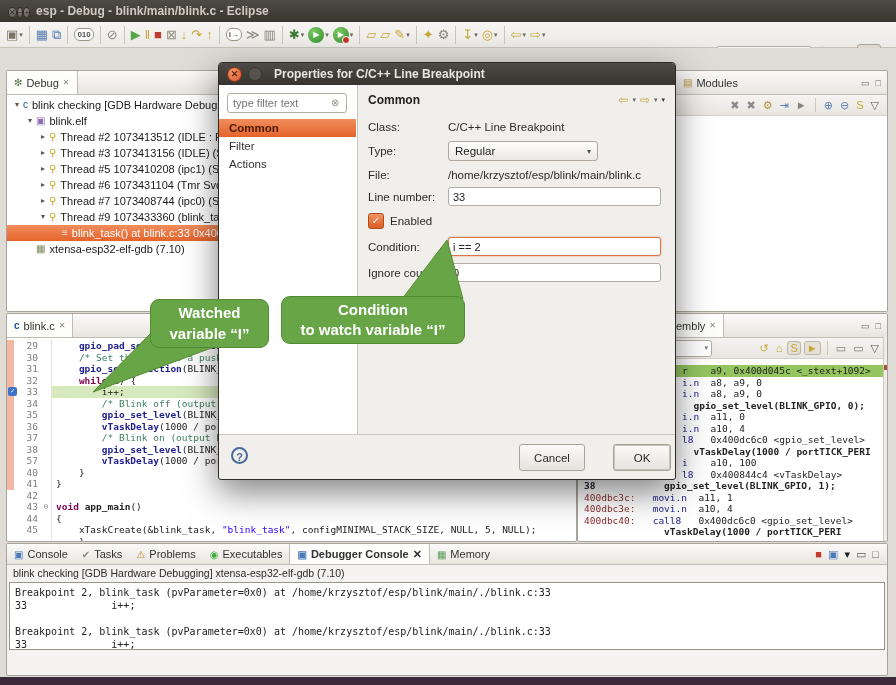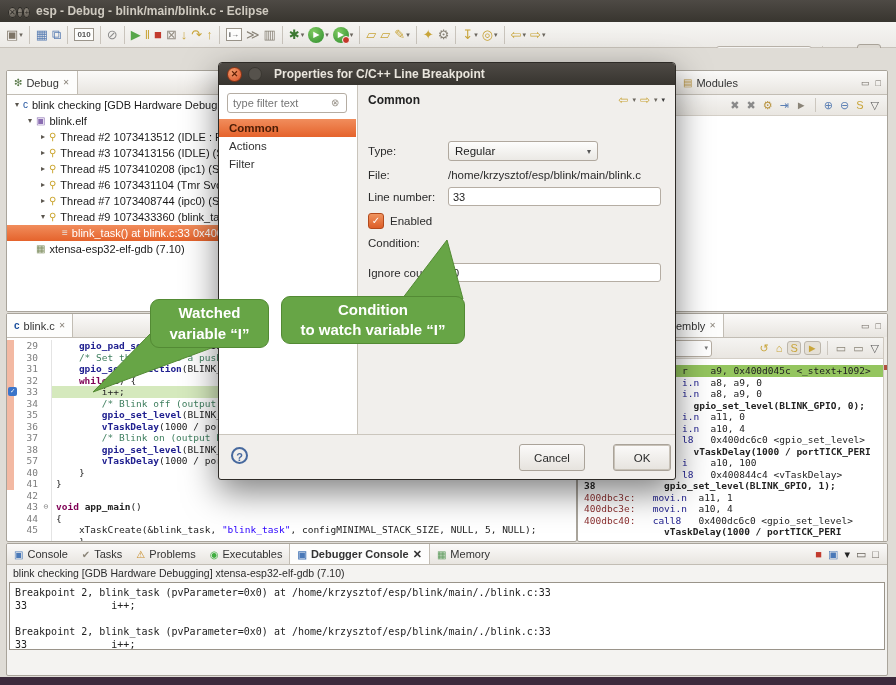--- a/index.html
+++ b/index.html
@@ -11,21 +11,21 @@
   .wctl{width:12px;height:12px;border-radius:50%;background:radial-gradient(circle at 35% 30%,#8b857b,#5d5850);
     border:1px solid #2c2a26;color:#2e2b27;font-size:8px;line-height:11px;text-align:center;}
   #wtitle{color:#cfcac0;font-weight:bold;font-size:12px;margin-left:0;white-space:nowrap;}
   
   #toolbar{position:absolute;left:0;top:22px;width:896px;height:26px;background:linear-gradient(#f6f5f3,#eceae6);
     border-bottom:1px solid #c6c1b9;display:flex;align-items:center;padding:0 4px;box-sizing:border-box;}
   .tbsep{width:1px;height:18px;background:#c9c4bc;margin:0 4px;}
   .tbi{display:inline-flex;align-items:center;height:20px;padding:0 2px;border-radius:3px;cursor:default;}
   .tbi .g{font-size:13px;line-height:18px;}
   .tbi .dd{font-size:7px;color:#6b665e;margin-left:1px;}
-  .tbi-text{font-size:8px;font-weight:bold;border:1px solid #9a948a;border-radius:0;padding:1px 2px;color:#555;background:#fdfdfc;}
+  .tbi-text{font-size:8px;font-weight:bold;border:1px solid #9a948a;border-radius:6px;padding:1px 2px;color:#555;background:#fdfdfc;}
   .tbi-circle{width:16px;height:16px;border-radius:50%;background:radial-gradient(circle at 35% 30%,#7ec961,#2e8f2e);
     color:#fff;font-size:8px;display:inline-flex;align-items:center;justify-content:center;position:relative;}
   .reddot{position:absolute;right:-1px;bottom:-1px;width:6px;height:6px;border-radius:50%;background:#c6372a;border:1px solid #fff;}
   #quick-access{position:absolute;left:716px;top:46px;width:94px;height:19px;border:1px solid #b7b1a8;border-radius:3px;
     background:#f4f3f1;color:#5f5a52;font-size:11px;display:flex;align-items:center;justify-content:center;}
   #persp{position:absolute;left:822px;top:44px;display:flex;gap:4px;align-items:center;}
   .persp-btn{width:22px;height:22px;display:flex;align-items:center;justify-content:center;border-radius:3px;font-size:13px;}
   .persp-btn.active{background:#dcd8d1;border:1px solid #a9a399;}
   #persp-sep{width:1px;height:20px;background:#c9c4bc;margin-right:4px;}
   
@@ -467,34 +467,38 @@
     <div id="dlg-title">
       <span class="dctl-close">✕</span>
       <span class="dctl-dim"></span>
       <span class="dtext">Properties for C/C++ Line Breakpoint</span>
     </div>
     <div id="dlg-side">
       <input id="dlg-filter" placeholder="type filter text" style="">
       <span id="dlg-filter-clear">⊗</span>
       <div class="dlg-list" id="dlg-list">
           <div class="dlg-li selected">Common</div>
+          <div class="dlg-li">Filter</div>
           <div class="dlg-li">Actions</div>
-          <div class="dlg-li">Filter</div>
         </div>
     </div>
     <div id="dlg-main">
       <div id="dlg-head">Common</div>
       <div id="dlg-nav">
           <span style="color: rgb(201, 165, 60);">⇦</span>
           <span class="dd" style="color: rgb(107, 102, 94);">▾</span>
           <span style="color: rgb(201, 165, 60);">⇨</span>
           <span class="dd" style="color: rgb(107, 102, 94);">▾</span>
           <span class="dd" style="color: rgb(58, 58, 58);">▾</span>
         </div>
 
+      <div class="frow" style="top:36px;">
+        <span class="flabel">Class:</span>
+        <span class="fval">C/C++ Line Breakpoint</span>
+      </div>
       <div class="frow" style="top:56px;">
         <span class="flabel">Type:</span>
         <div class="fcombo">
           <span>Regular</span>
           <span class="dd">▾</span>
         </div>
       </div>
       <div class="frow" style="top:84px;">
         <span class="flabel">File:</span>
         <span class="fval">/home/krzysztof/esp/blink/main/blink.c</span>
@@ -502,20 +506,21 @@
       <div class="frow" style="top:102px;">
         <span class="flabel">Line number:</span>
         <input class="finput" value="33" style="">
       </div>
       <div class="frow" style="top:128px;">
         <span id="chk">✓</span>
         <span class="fval">Enabled</span>
       </div>
       <div class="frow" style="top:152px;">
         <span class="flabel">Condition:</span>
+        <input class="finput focused" value="i == 2" style="">
       </div>
       <div class="frow" style="top:178px;">
         <span class="flabel">Ignore count:</span>
         <input class="finput" value="0" style="">
       </div>
     </div>
     <div id="dlg-foot">
       <span id="help-btn">?</span>
       <div class="dbtn" id="btn-cancel">Cancel</div>
       <div class="dbtn" id="btn-ok">OK</div>

